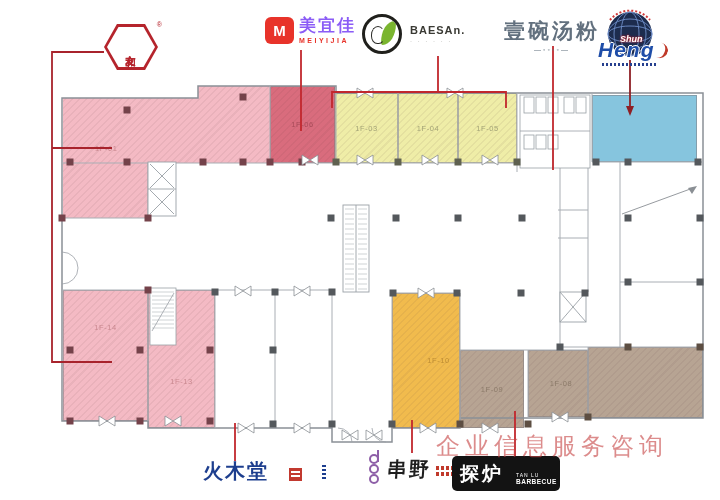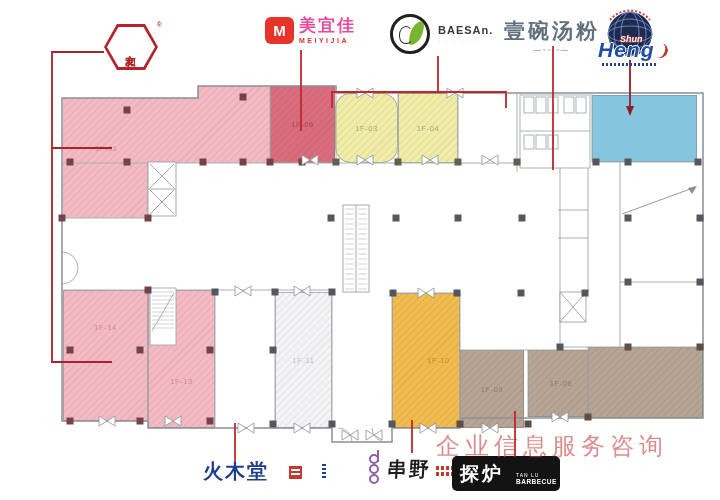--- a/index.html
+++ b/index.html
@@ -20,21 +20,21 @@
         clip-path:polygon(0% 50%,24% 0%,76% 0%,100% 50%,76% 100%,24% 100%);position:relative;}
   .hexI{position:absolute;left:3px;top:3px;right:3px;bottom:3px;background:#fff;
         clip-path:polygon(0% 50%,24% 0%,76% 0%,100% 50%,76% 100%,24% 100%);
         display:flex;align-items:center;justify-content:center;}
   .hexT{writing-mode:vertical-rl;color:#b5242c;font-weight:bold;font-size:10.5px;letter-spacing:1px;}
   .regmark{position:absolute;right:-4px;top:-3px;font-size:7px;color:#b5242c;}
   
   .myj{display:flex;gap:5px;align-items:flex-start;}
   .myj-icon{width:29px;height:27px;background:#e8332a;border-radius:6px;color:#fff;
             font-weight:bold;font-size:15px;display:flex;align-items:center;justify-content:center;}
-  .myj-cn{color:#ec4899;font-weight:bold;font-size:17px;letter-spacing:2px;line-height:1;}
+  .myj-cn{color:#8b5cf6;font-weight:bold;font-size:17px;letter-spacing:2px;line-height:1;}
   .myj-en{color:#e8332a;font-size:7px;letter-spacing:2.5px;font-weight:bold;margin-top:3px;}
   
   .bae{display:flex;gap:8px;align-items:center;}
   .bae-circle{width:34px;height:34px;border:3px solid #20201c;border-radius:50%;background:#fff;
               position:relative;overflow:hidden;}
   .bae-leaf{position:absolute;right:3px;top:4px;width:15px;height:24px;background:#7ab52f;
             border-radius:90% 10% 90% 10%;}
   .bae-face{position:absolute;left:6px;top:9px;width:12px;height:16px;border:1.5px solid #2a2a26;
             border-radius:50% 50% 45% 45%;border-right-color:transparent;}
   .bae-en{color:#3a3a34;font-weight:bold;font-size:11px;letter-spacing:1px;}
@@ -48,21 +48,21 @@
   .sh-shun{position:absolute;left:22px;top:26px;font-size:9px;font-style:italic;font-weight:bold;
            color:#fff;text-shadow:0 0 2px #c0202a,0 0 2px #c0202a;z-index:2;}
   .sh-heng{position:absolute;left:0px;top:30px;font-size:21px;font-style:italic;font-weight:900;
            color:#1e4da8;z-index:2;letter-spacing:1px;
            text-shadow:-1px 0 #fff,1px 0 #fff,0 -1px #fff,0 1px #fff;}
   .sh-tag{position:absolute;left:4px;top:55px;width:54px;height:3px;
           background:repeating-linear-gradient(90deg,#27408f 0 2px,transparent 2px 4px);}
   .sh-swoosh{position:absolute;left:52px;top:34px;width:15px;height:16px;border:none;
              border-right:3px solid #c03a2a;border-radius:50%;transform:rotate(18deg);z-index:2;}
   
-  .hmt{display:flex;align-items:center;gap:20px;}
+  .hmt{display:flex;align-items:flex-end;gap:20px;}
   .hmt-cn{color:#1d3e8e;font-family:"Liberation Serif",serif;font-weight:900;
           font-size:20px;letter-spacing:2px;line-height:1;}
   .hmt-seal{width:13px;height:13px;background:#c2392f;margin-top:3px;position:relative;}
   .hmt-seal:before{content:"";position:absolute;left:2px;top:3px;width:9px;height:2px;background:#fff;}
   .hmt-seal:after{content:"";position:absolute;left:2px;top:7px;width:9px;height:2px;background:#fff;}
   .hmt-side{width:4px;height:16px;margin-top:2px;
             background:repeating-linear-gradient(#1d3e8e 0 2px,transparent 2px 4px);}
   
   .cy{display:flex;align-items:center;gap:5px;}
   .cy-icon{width:16px;height:38px;position:relative;}
@@ -94,37 +94,37 @@
 
 <div id="stage">
 
   <div class="unitlayer">
     <div class="unit hatch" style="left: 63px; top: 86px; width: 207px; height: 132px; border: none; clip-path: polygon(0px 12px, 135px 12px, 135px 0px, 207px 0px, 207px 77px, 85px 77px, 85px 132px, 0px 132px); background-color: rgb(244, 186, 196);">
       <span class="ulabel" style="position: absolute; left: 32px; top: 58px; color: rgb(201, 136, 143);">1F-01</span>
     </div>
     <div class="unit hatch" style="left: 270px; top: 86px; width: 65px; height: 77px; background-color: rgb(217, 108, 125);">
       <span class="ulabel" style="color: rgb(168, 75, 89);">1F-06</span>
     </div>
-    <div class="unit hatch" style="left: 335px; top: 93px; width: 63px; height: 70px; background-color: rgb(239, 237, 167); border-radius: 16px;">
+    <div class="unit hatch" style="left: 335px; top: 93px; width: 63px; height: 70px; background-color: rgb(239, 237, 167);">
       <span class="ulabel" style="color: rgb(163, 163, 119);">1F-03</span>
     </div>
     <div class="unit hatch" style="left: 398px; top: 93px; width: 60px; height: 70px; background-color: rgb(239, 237, 167);">
       <span class="ulabel" style="color: rgb(163, 163, 119);">1F-04</span>
     </div>
+    <div class="unit hatch" style="left: 458px; top: 93px; width: 59px; height: 70px; background-color: rgb(239, 237, 167);">
+      <span class="ulabel" style="color: rgb(163, 163, 119);">1F-05</span>
+    </div>
     <div class="unit" style="left: 592px; top: 95px; width: 105px; height: 67px; background-color: rgb(134, 197, 222);">
       <span class="ulabel" style="color: rgb(255, 255, 255);"></span>
     </div>
     <div class="unit hatch" style="left: 63px; top: 290px; width: 85px; height: 131px; align-items: flex-start; padding-top: 32px; background-color: rgb(244, 186, 196);">
       <span class="ulabel" style="color: rgb(201, 136, 143);">1F-14</span>
     </div>
     <div class="unit hatch" style="left: 148px; top: 290px; width: 67px; height: 138px; align-items: flex-start; padding-top: 86px; background-color: rgb(244, 186, 196);">
       <span class="ulabel" style="color: rgb(201, 136, 143);">1F-13</span>
-    </div>
-    <div class="unit hatch" style="left: 275px; top: 292px; width: 57px; height: 136px; background-color: rgb(244, 244, 246);">
-      <span class="ulabel" style="color: rgb(188, 188, 196);">1F-11</span>
     </div>
     <div class="unit hatch" style="left: 392px; top: 293px; width: 68px; height: 135px; background-color: rgb(241, 187, 77); padding-left: 25px;">
       <span class="ulabel" style="color: rgb(189, 140, 51);">1F-10</span>
     </div>
     <div class="unit hatch" style="left: 460px; top: 350px; width: 64px; height: 78px; background-color: rgb(183, 164, 147);">
       <span class="ulabel" style="color: rgb(139, 122, 105);">1F-09</span>
     </div>
     <div class="unit hatch" style="left: 528px; top: 350px; width: 60px; height: 67px; background-color: rgb(183, 164, 147);">
       <span class="ulabel" style="color: rgb(139, 122, 105); margin-left: 6px;">1F-08</span>
     </div>
@@ -311,21 +311,21 @@
   </div>
 
   <div class="logo myj" style="left:265px;top:17px;">
     <div class="myj-icon">M</div>
     <div>
       <div class="myj-cn">美宜佳</div>
       <div class="myj-en">MEIYIJIA</div>
     </div>
   </div>
 
-  <div class="logo bae" style="left:390px;top:14px;">
+  <div class="logo bae" style="left:362px;top:14px;">
     <div class="bae-circle">
       <div class="bae-leaf"></div>
         <div class="bae-face"></div>
     </div>
     <div>
       <div class="bae-en">BAESAn.</div>
       <div class="bae-tag">· · · · · ·</div>
     </div>
   </div>
 

